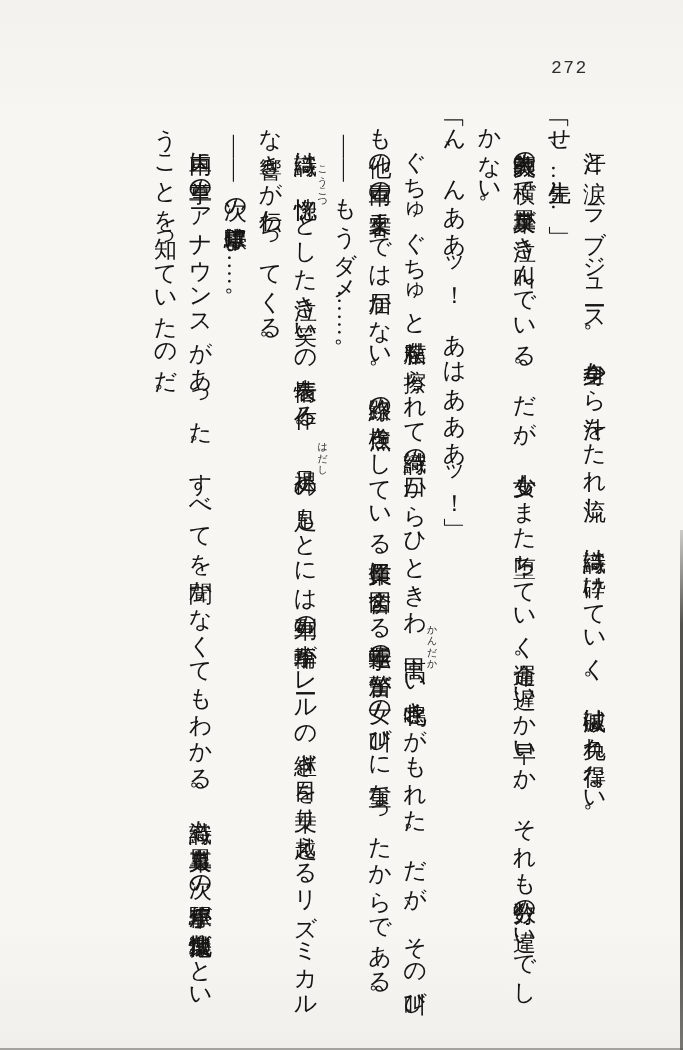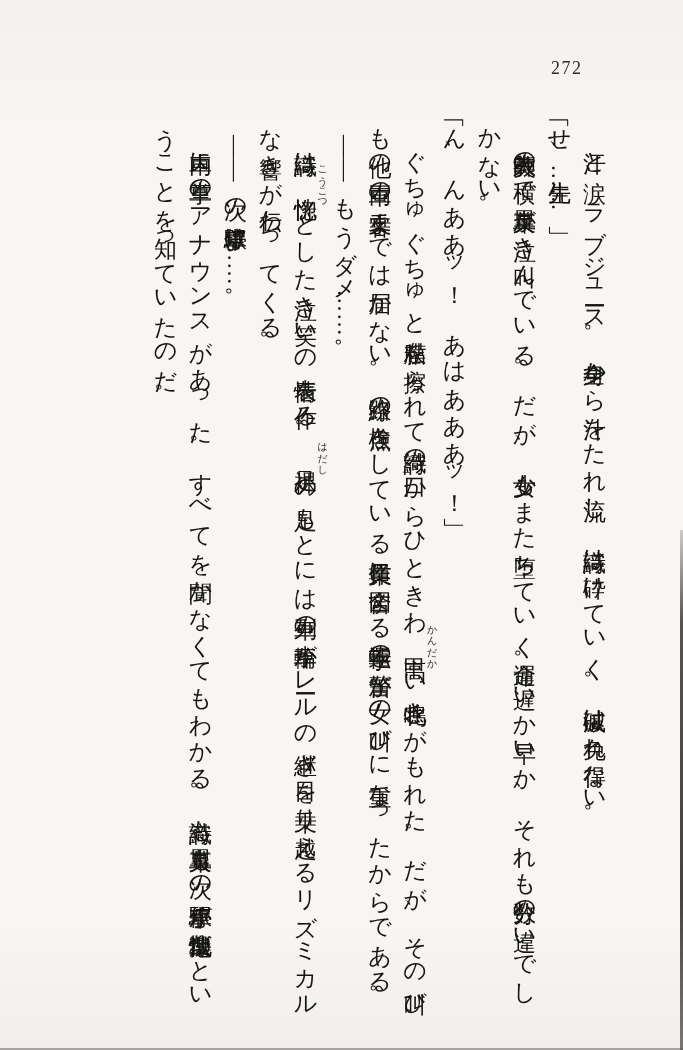--- a/index.html
+++ b/index.html
@@ -19,21 +19,21 @@
     content: "";
     position: absolute;
     inset: 0;
     background: linear-gradient(180deg, rgba(235,233,228,0.35) 0%, rgba(255,255,255,0) 12%, rgba(255,255,255,0) 88%, rgba(230,228,222,0.4) 100%);
     pointer-events: none;
   }
   .pagenum {
     position: absolute;
     top: 58px;
     left: 551px;
-    font-family: Liberation Serif, serif;
+    font-family: Liberation Mono, monospace;
     font-size: 18px;
     letter-spacing: 1.5px;
     color: #2e2d2b;
   }
   .text-block {
     position: absolute;
     top: 112px;
     right: 71px;
     height: 900px;
     writing-mode: vertical-rl;

